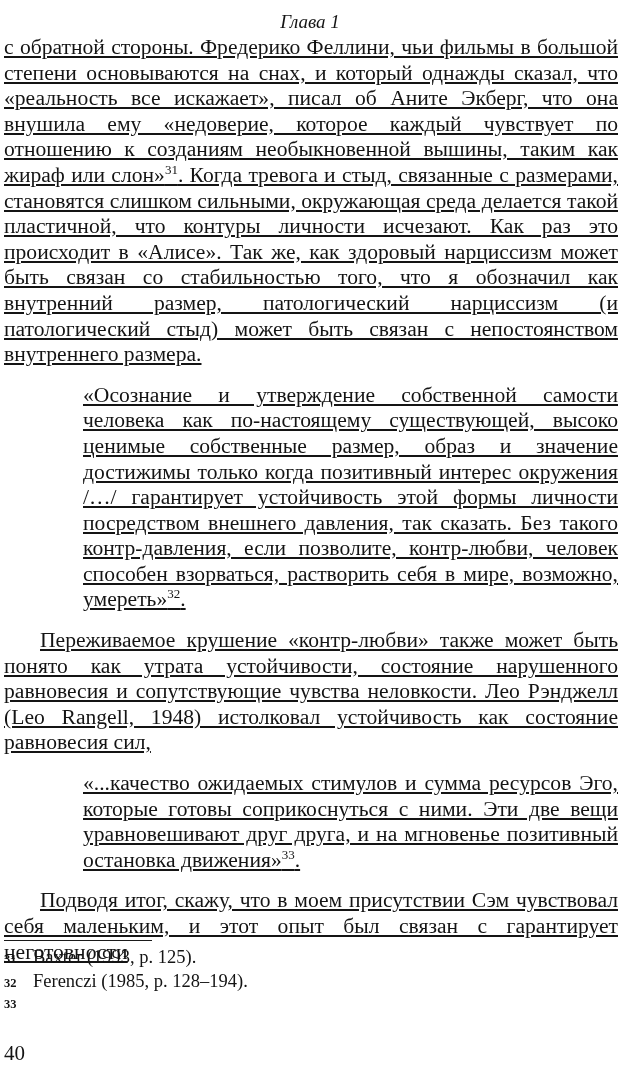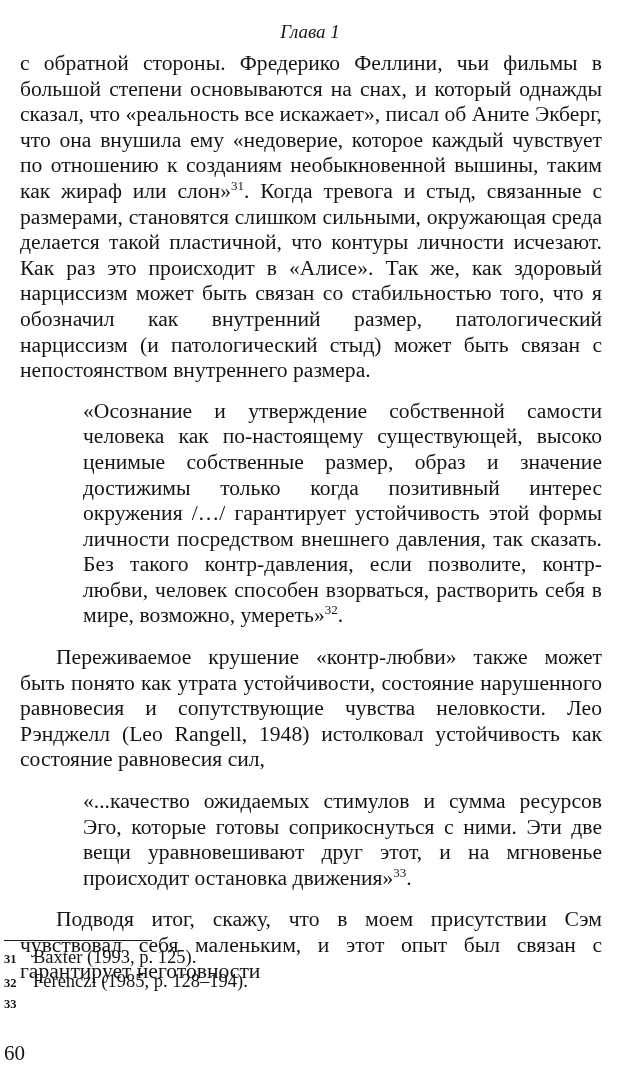--- a/index.html
+++ b/index.html
@@ -10,40 +10,41 @@
     body {
       width: 620px;
       height: 1072px;
       overflow: hidden;
       position: relative;
       font-family: "Liberation Serif", "DejaVu Serif", serif;
       color: #141414;
     }
     .running-head {
       position: absolute;
-      top: 21px;
+      top: 11px;
       left: 0;
       width: 620px;
       text-align: center;
       font-style: italic;
       font-size: 19px;
       line-height: 22px;
     }
     .body {
       position: absolute;
       top: 35px;
       left: 4px;
       width: 614px;
       font-size: 21.6px;
       line-height: 25.6px;
     }
     p {
-      margin: 16px;
+      margin: 0;
       text-align: justify;
       text-align-last: left;
+      text-decoration: underline;
     }
     .indent { text-indent: 36px; }
     .quote {
       margin-left: 79px;
       margin-top: 15px;
       margin-bottom: 15px;
     }
     .gap-after { margin-bottom: 15px; }
     sup {
       font-size: 13px;
@@ -94,21 +95,21 @@
 
   <p class="quote">
     <span>«Осознание и утверждение собственной самости человека как по-настоящему существующей, высоко ценимые собственные размер, образ и значение достижимы только когда позитивный интерес окружения /…/ гарантирует устойчивость этой формы личности посредством внешнего давления, так сказать. Без такого контр-давления, если позволите, контр-любви, человек способен взорваться, растворить себя в мире, возможно, умереть»</span><sup>32</sup><span>.</span>
   </p>
 
   <p class="indent">
     <span>Переживаемое крушение «контр-любви» также может быть понято как утрата устойчивости, состояние нарушенного равновесия и сопутствующие чувства неловкости. Лео Рэнджелл (Leo Rangell, 1948) истолковал устойчивость как состояние равновесия сил,</span>
   </p>
 
   <p class="quote">
-    <span>«...качество ожидаемых стимулов и сумма ресурсов Эго, которые готовы соприкоснуться с ними. Эти две вещи уравновешивают друг этот, и на мгновенье происходит остановка движения»</span><sup>33</sup><span>.</span>
+    <span>«...качество ожидаемых стимулов и сумма ресурсов Эго, которые готовы соприкоснуться с ними. Эти две вещи уравновешивают друг друга, и на мгновенье позитивный остановка движения»</span><sup>33</sup><span>.</span>
   </p>
 
   <p class="indent">
     <span>Подводя итог, скажу, что в моем присутствии Сэм чувствовал себя маленьким, и этот опыт был связан с гарантирует неготовности</span>
   </p>
 </div>
 
 <div class="fn-rule"></div>
 
 <div class="footnotes">
@@ -118,13 +119,13 @@
   </div>
   <div class="fn">
     <span class="fn-num">32</span>
     <span>Ferenczi (1985, p. 128–194).</span>
   </div>
   <div class="fn">
     <span class="fn-num">33</span>
   </div>
 </div>
 
-<div class="folio">60</div>
+<div class="folio">40</div>
 
 </body></html>

